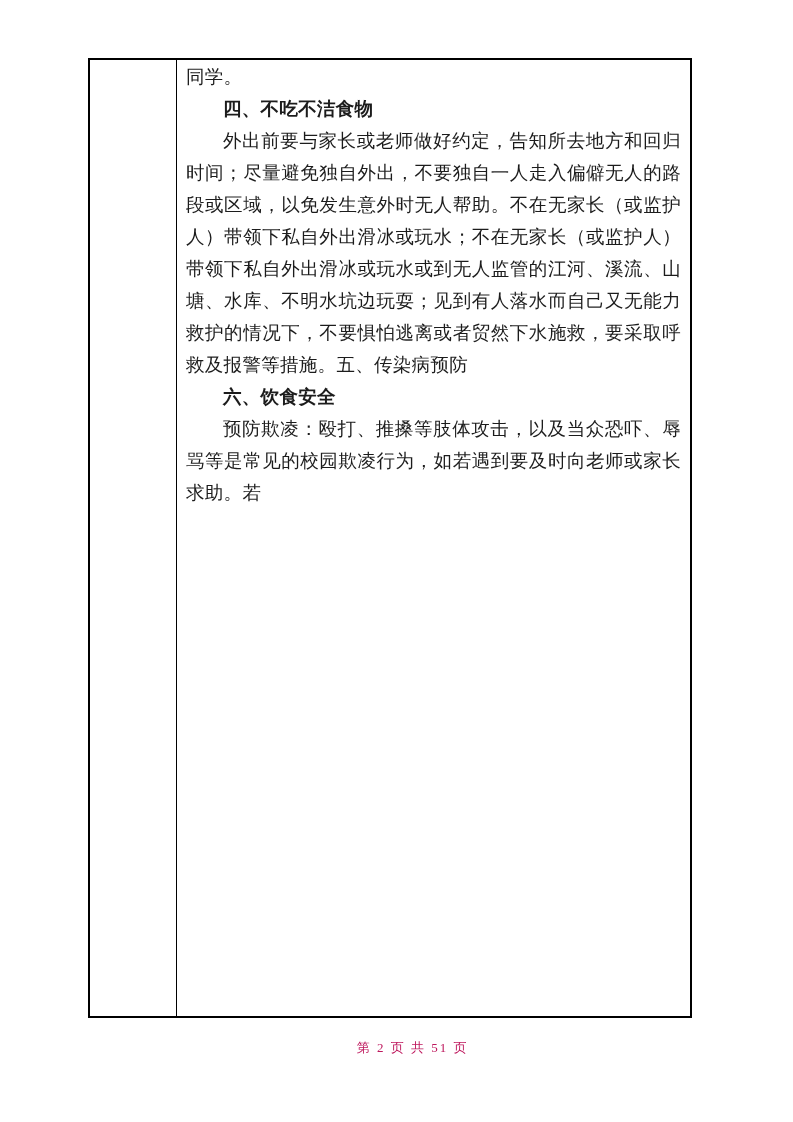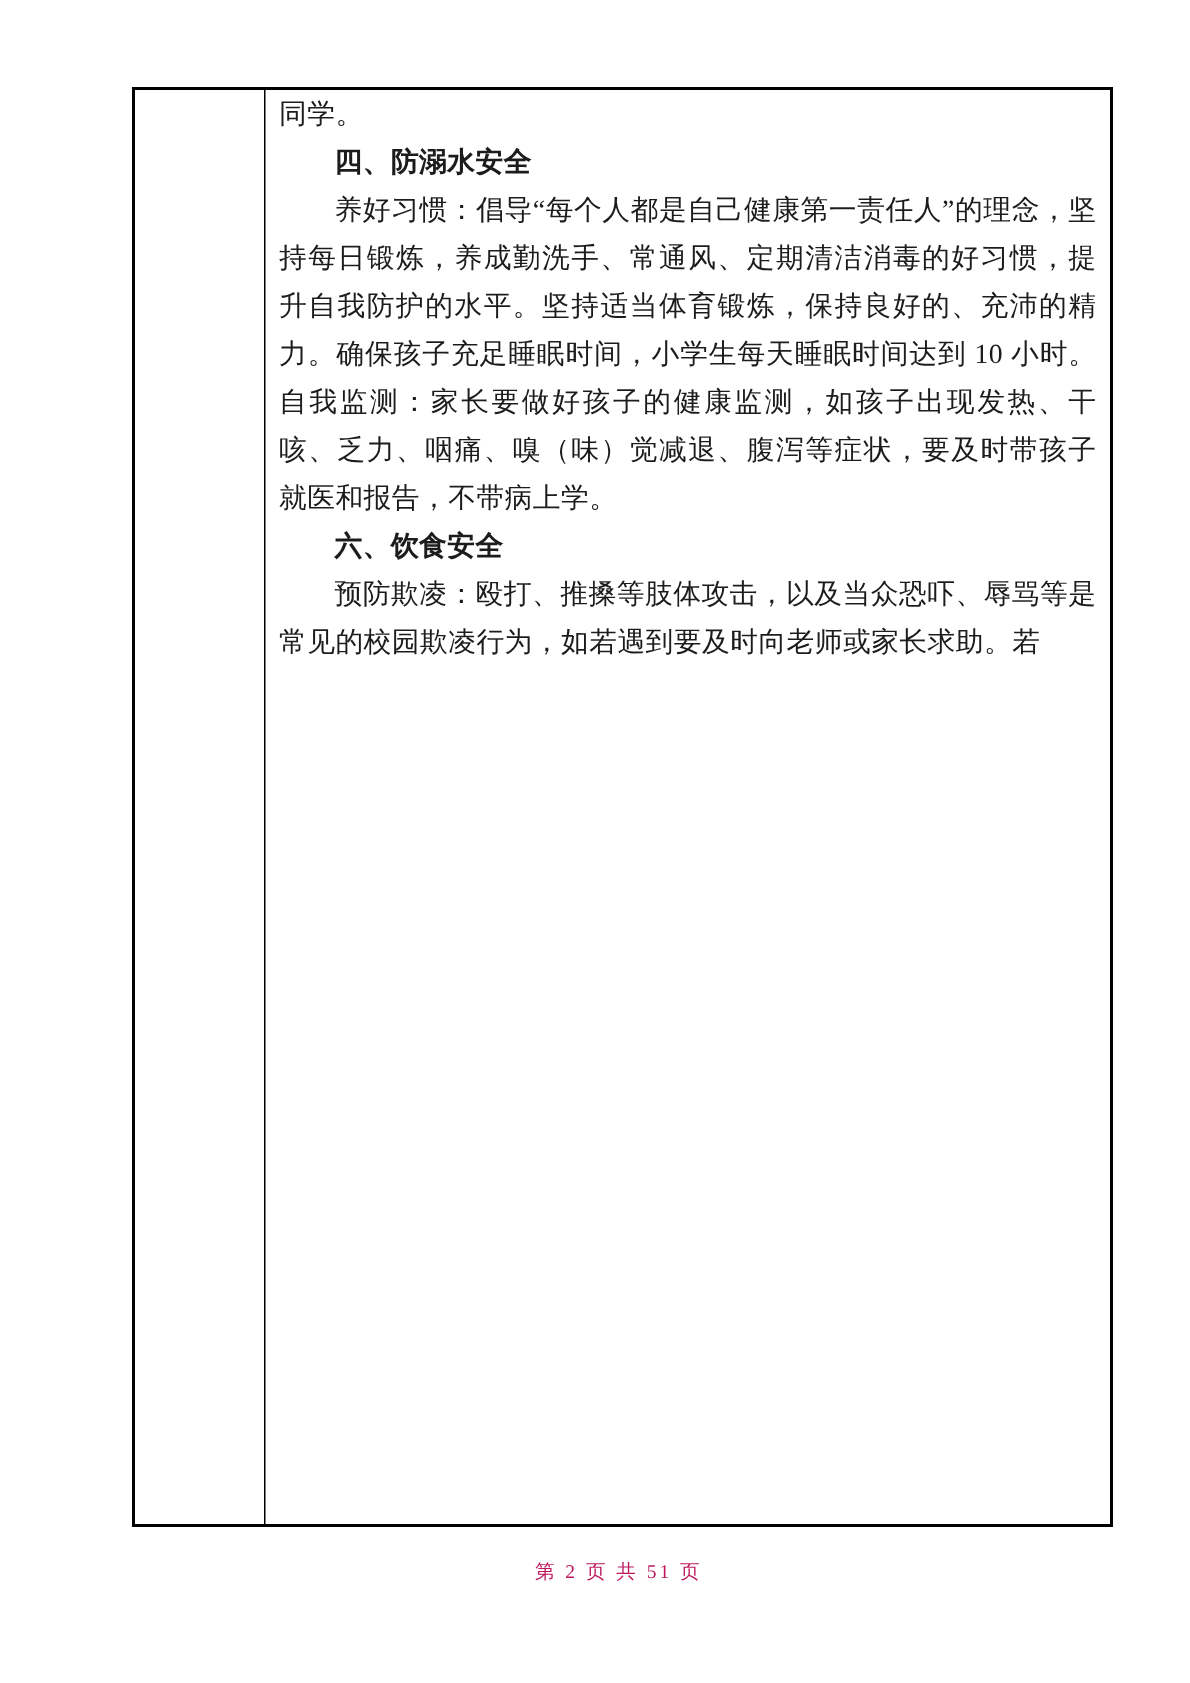--- a/index.html
+++ b/index.html
@@ -16,21 +16,21 @@
   }
   .page {
     position: absolute;
     inset: 0;
     background: #ffffff;
   }
   .doc-table {
     position: absolute;
     left: 88px;
     top: 58px;
-    width: 654px;
+    width: 604px;
     height: 960px;
     border: 2px solid #000000;
     box-sizing: border-box;
     display: flex;
     background: #ffffff;
   }
   .cell-left {
     width: 87px;
     flex: 0 0 87px;
     border-right: 1px solid #000000;
@@ -80,24 +80,24 @@
 <body>
 
 <div class="page">
 
   <div class="doc-table">
     <div class="cell-left"></div>
     <div class="cell-main">
 
       <p class="para no-indent">同学。</p>
 
-      <p class="heading">四、防溺水安全</p>
+      <p class="heading">四、不吃不洁食物</p>
 
+      <p class="para">外出前要与家长或老师做好约定，告知所去地方和回归时间；尽量避免独自外出，不要独自一人走入偏僻无人的路段或区域，以免发生意外时无人帮助。不在无家长（或监护人）带领下私自外出滑冰或玩水；不在无家长（或监护人）带领下私自外出滑冰或玩水或到无人监管的江河、溪流、山塘、水库、不明水坑边玩耍；见到有人落水而自己又无能力救护的情况下，不要惧怕逃离或者贸然下水施救，要采取呼救及报警等措施。五、传染病预防</p>
 
-      <p class="para">养好习惯：倡导“每个人都是自己健康第一责任人”的理念，坚持每日锻炼，养成勤洗手、常通风、定期清洁消毒的好习惯，提升自我防护的水平。坚持适当体育锻炼，保持良好的、充沛的精力。确保孩子充足睡眠时间，小学生每天睡眠时间达到 10 小时。自我监测：家长要做好孩子的健康监测，如孩子出现发热、干咳、乏力、咽痛、嗅（味）觉减退、腹泻等症状，要及时带孩子就医和报告，不带病上学。</p>
 
       <p class="heading">六、饮食安全</p>
 
 
 
       <p class="para">预防欺凌：殴打、推搡等肢体攻击，以及当众恐吓、辱骂等是常见的校园欺凌行为，如若遇到要及时向老师或家长求助。若</p>
 
     </div>
   </div>
 

